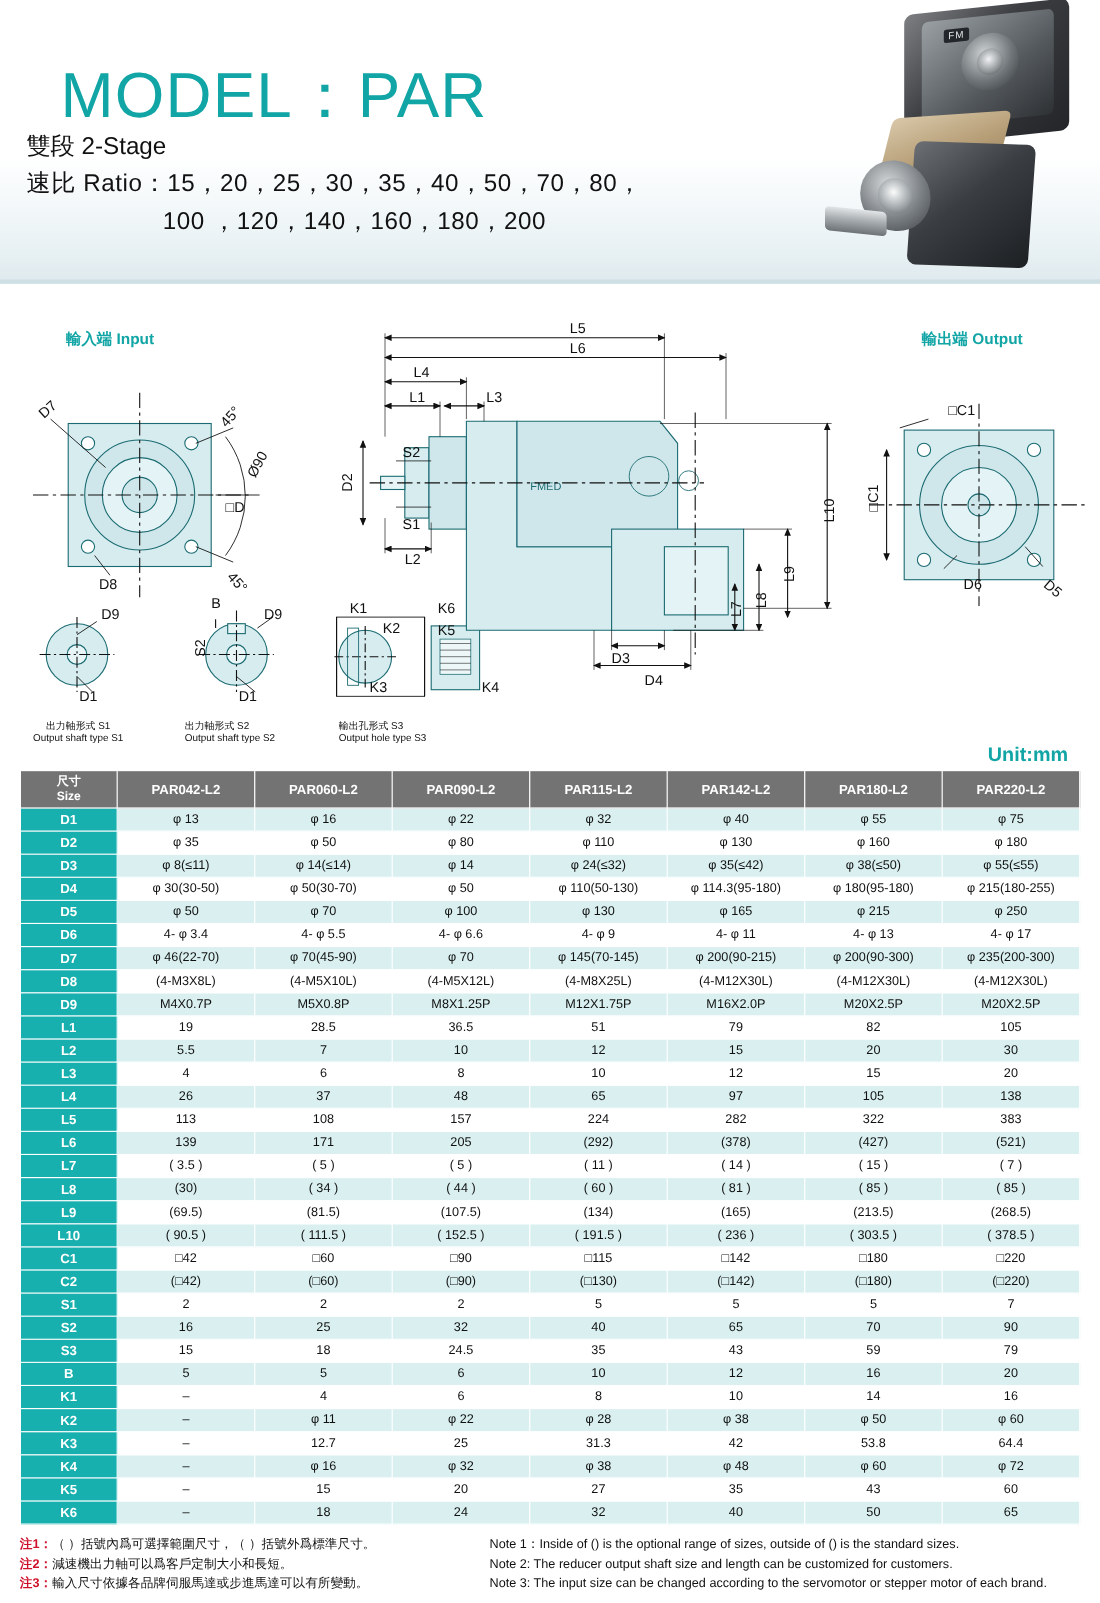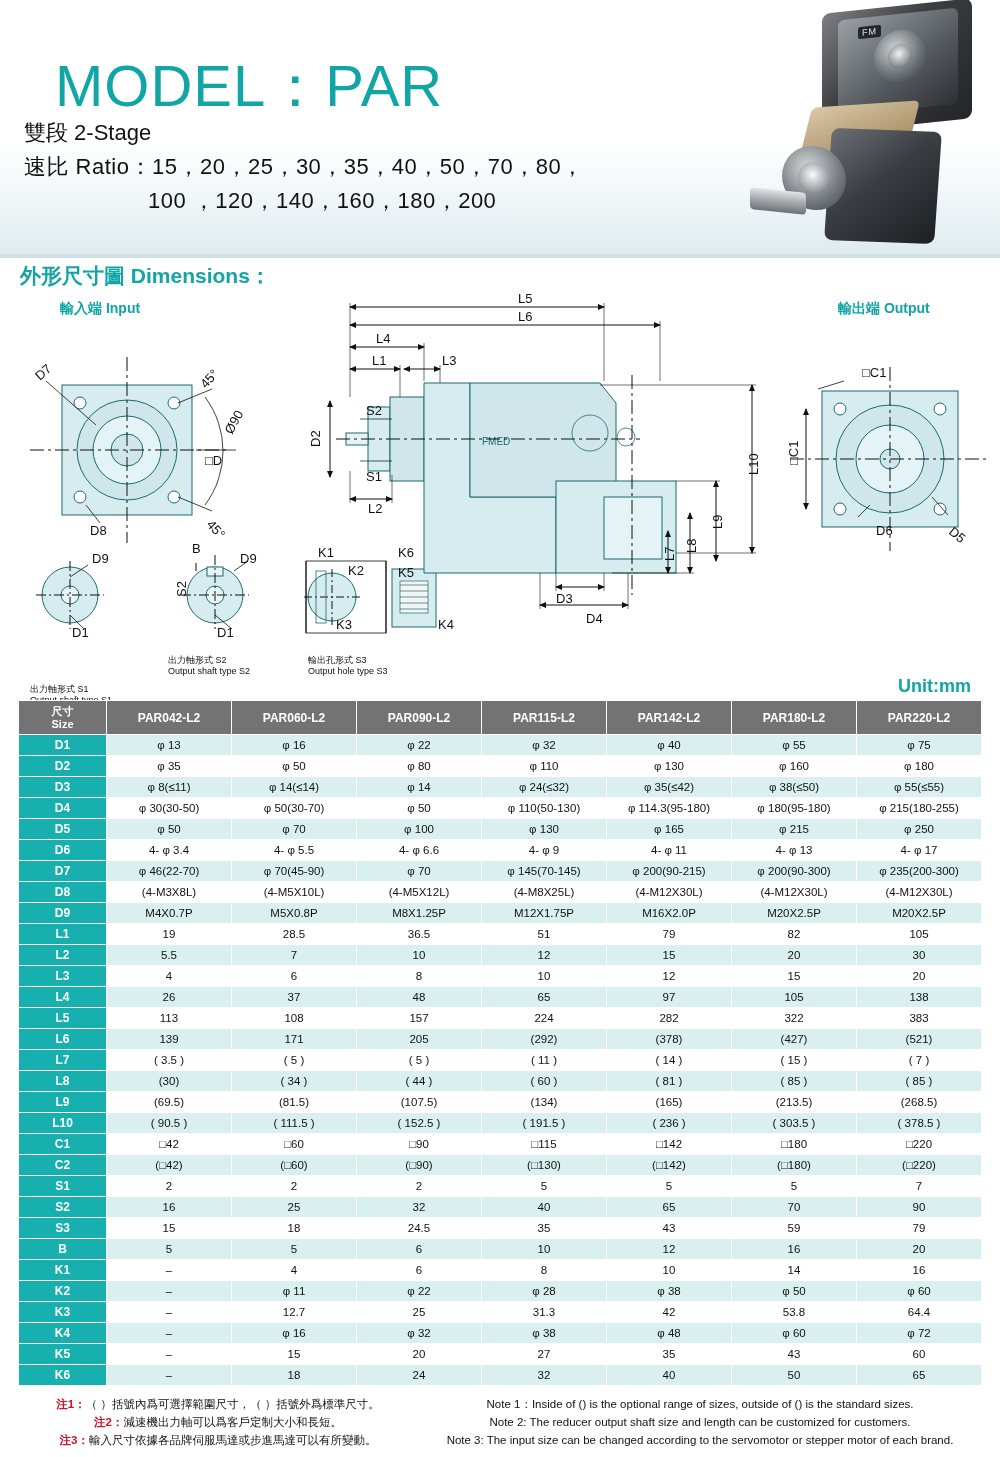--- a/index.html
+++ b/index.html
@@ -123,21 +123,21 @@
   }
   .unit-mm {
     position:absolute; left:898px; top:676px;
     font-size:18px; font-weight:bold; color:#12a5a5;
   }
 
   .drawing { position:absolute; left:0px; top:285px; width:1000px; height:405px; }
   .drawing svg { display:block; }
 
   .cap { position:absolute; font-size:9px; color:#111; line-height:1.25; }
-  .cap-s1 { left:30px; top:684px; }
+  .cap-s1 { left:30px; top:655px;text-align:center; }
   .cap-s2 { left:168px; top:655px; }
   .cap-s3 { left:308px; top:655px; }
 
   
   .tbl-wrap { position:absolute; left:18px; top:700px; width:964px; }
   table.dims {
     border-collapse:collapse;
     width:964px;
     font-size:11.5px;
     color:#111;
@@ -165,24 +165,24 @@
     font-weight:bold;
     width:88px;
     font-size:12px;
   }
   table.dims tbody tr.even td.val { background:#d9eff0; }
   table.dims tbody tr.odd  td.val { background:#ffffff; }
   table.dims td.val { width:125px; }
 
   
   .notes { position:absolute; left:18px; top:1396px; width:964px; font-size:11.5px; }
-  .note-row { display:flex; align-items:flex-start; line-height:1.55;text-align:center; }
+  .note-row { display:flex; align-items:flex-start; line-height:1.55; }
   .note-cn { width:400px; color:#111; }
   .note-key { color:#d0112b; font-weight:bold; }
-  .note-en { flex:1; color:#111; }
+  .note-en { flex:1; color:#111;margin-left:27px; }
 </style>
 </head>
 <body>
 
 <div class="page">
 
   <div class="header-band"></div>
   <div class="header-rule"></div>
 
   <div class="model-title">MODEL：PAR</div>
@@ -196,21 +196,20 @@
     <div class="ph-hole"></div>
     <div class="ph-hole-in"></div>
     <div class="ph-neck"></div>
     <div class="ph-lower"></div>
     <div class="ph-flange"></div>
     <div class="ph-flange-in"></div>
     <div class="ph-shaft"></div>
     <div class="ph-label">FM</div>
   </div>
 
-  <div class="dim-title">外形尺寸圖 Dimensions：</div>
   <div class="lbl-input">輸入端 Input</div>
   <div class="lbl-output">輸出端 Output</div>
   <div class="unit-mm">Unit:mm</div>
 
   <div class="drawing">
     <svg width="1000" height="405" viewBox="0 0 1000 405" xmlns="http://www.w3.org/2000/svg">
       <defs>
         <marker id="ar" markerWidth="7" markerHeight="7" refX="6" refY="3" orient="auto">
           <path d="M0,0 L7,3 L0,6 z" fill="#111"></path>
         </marker>

